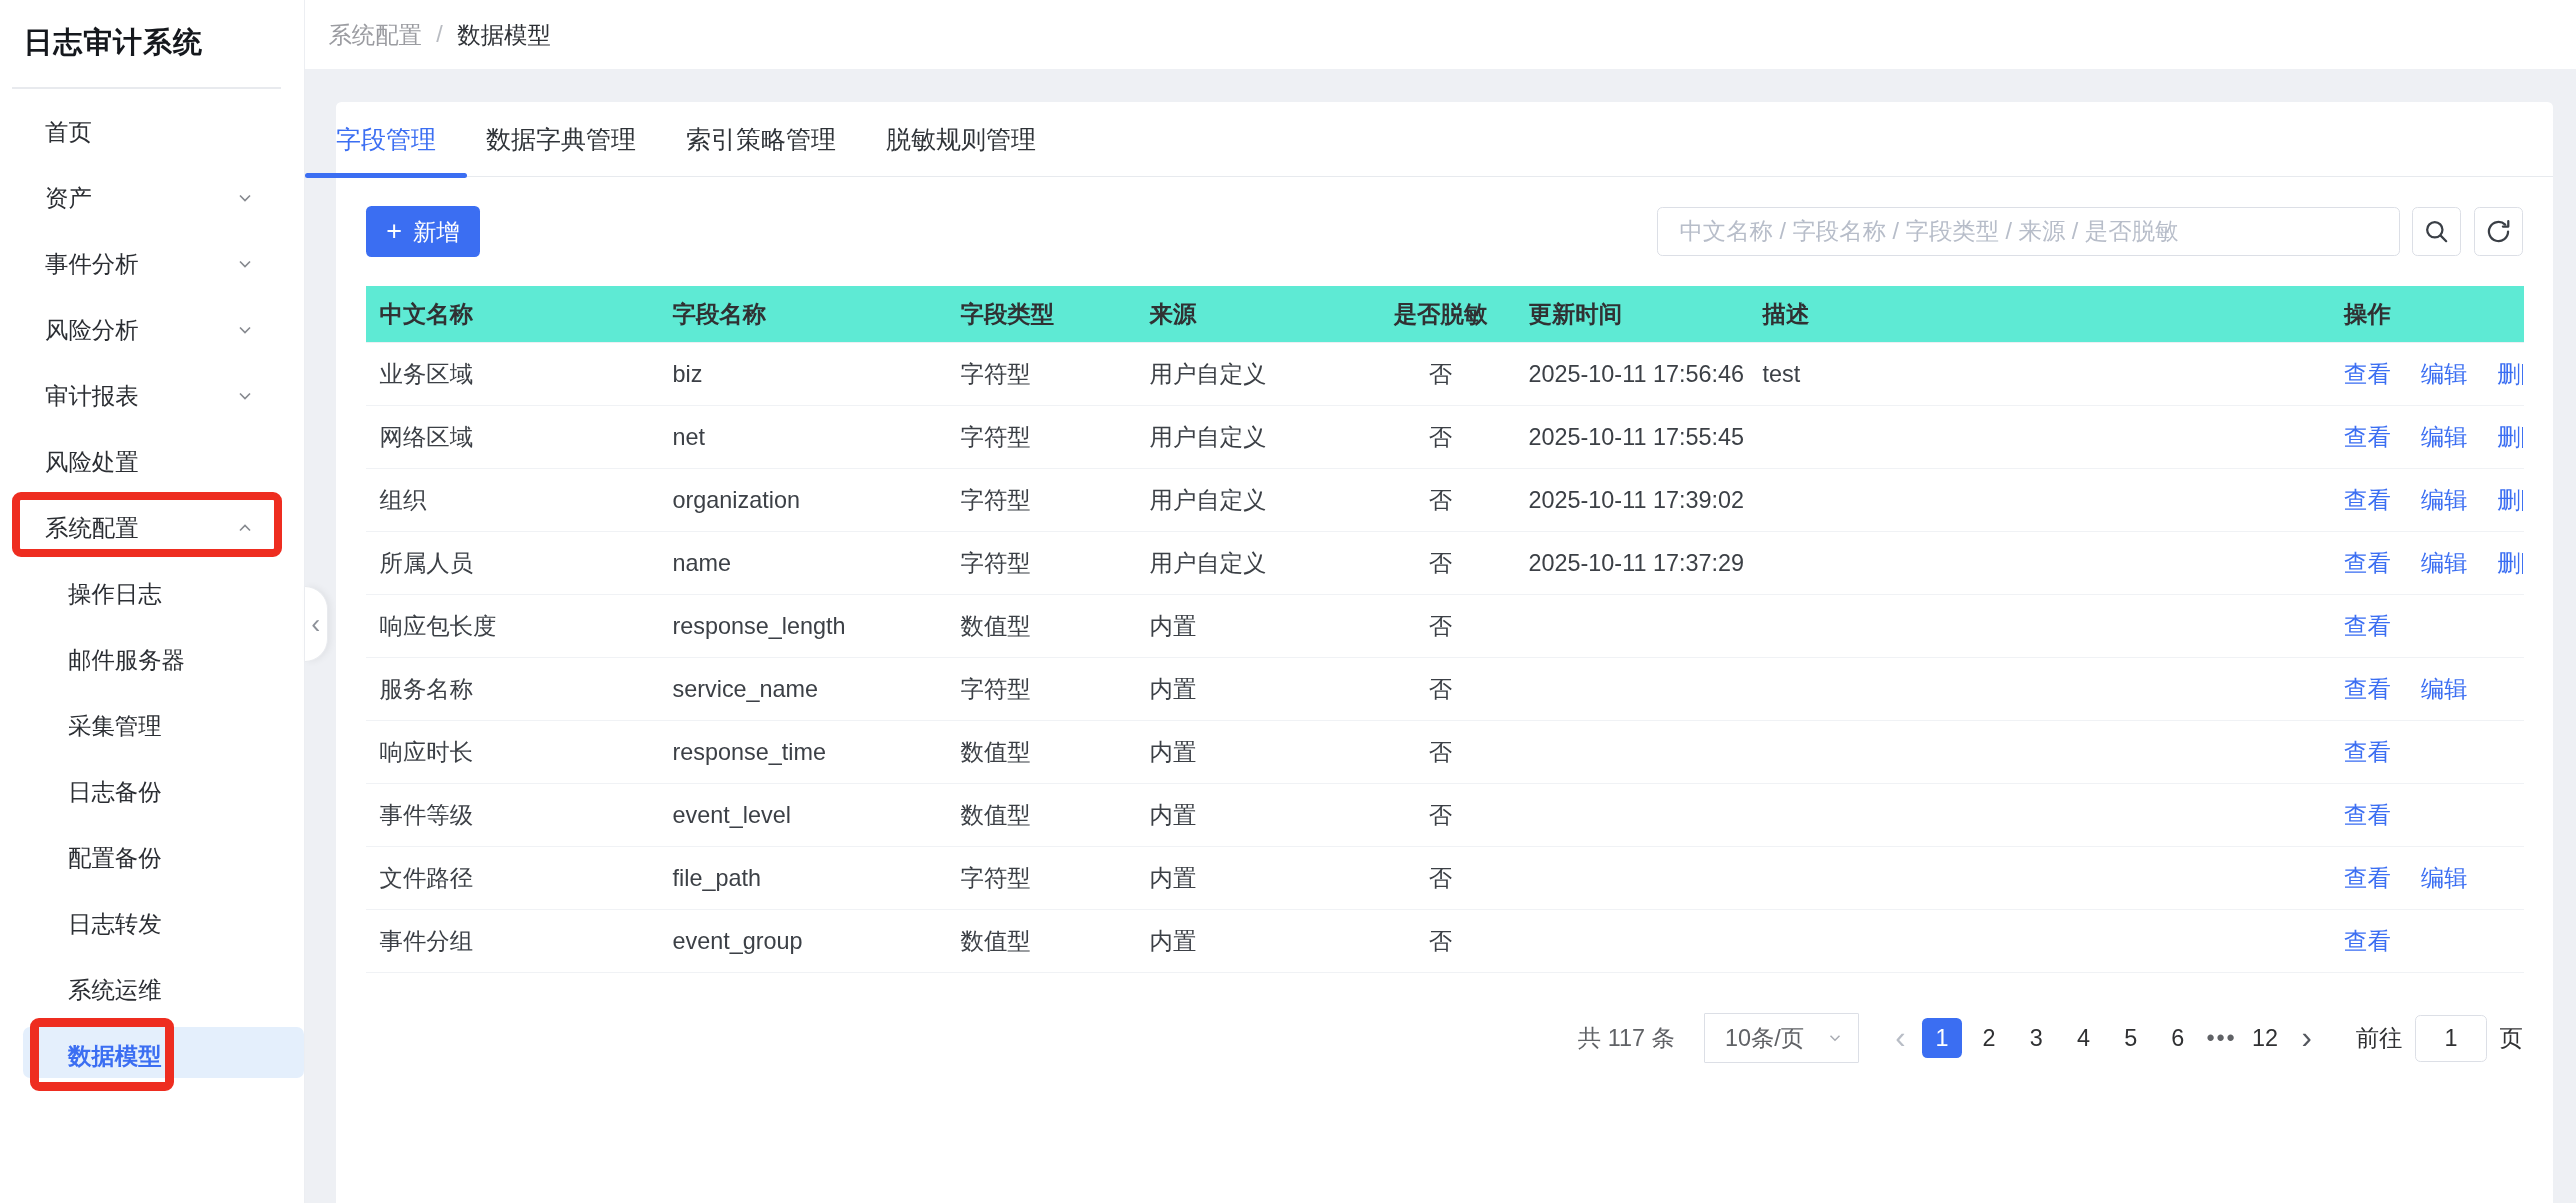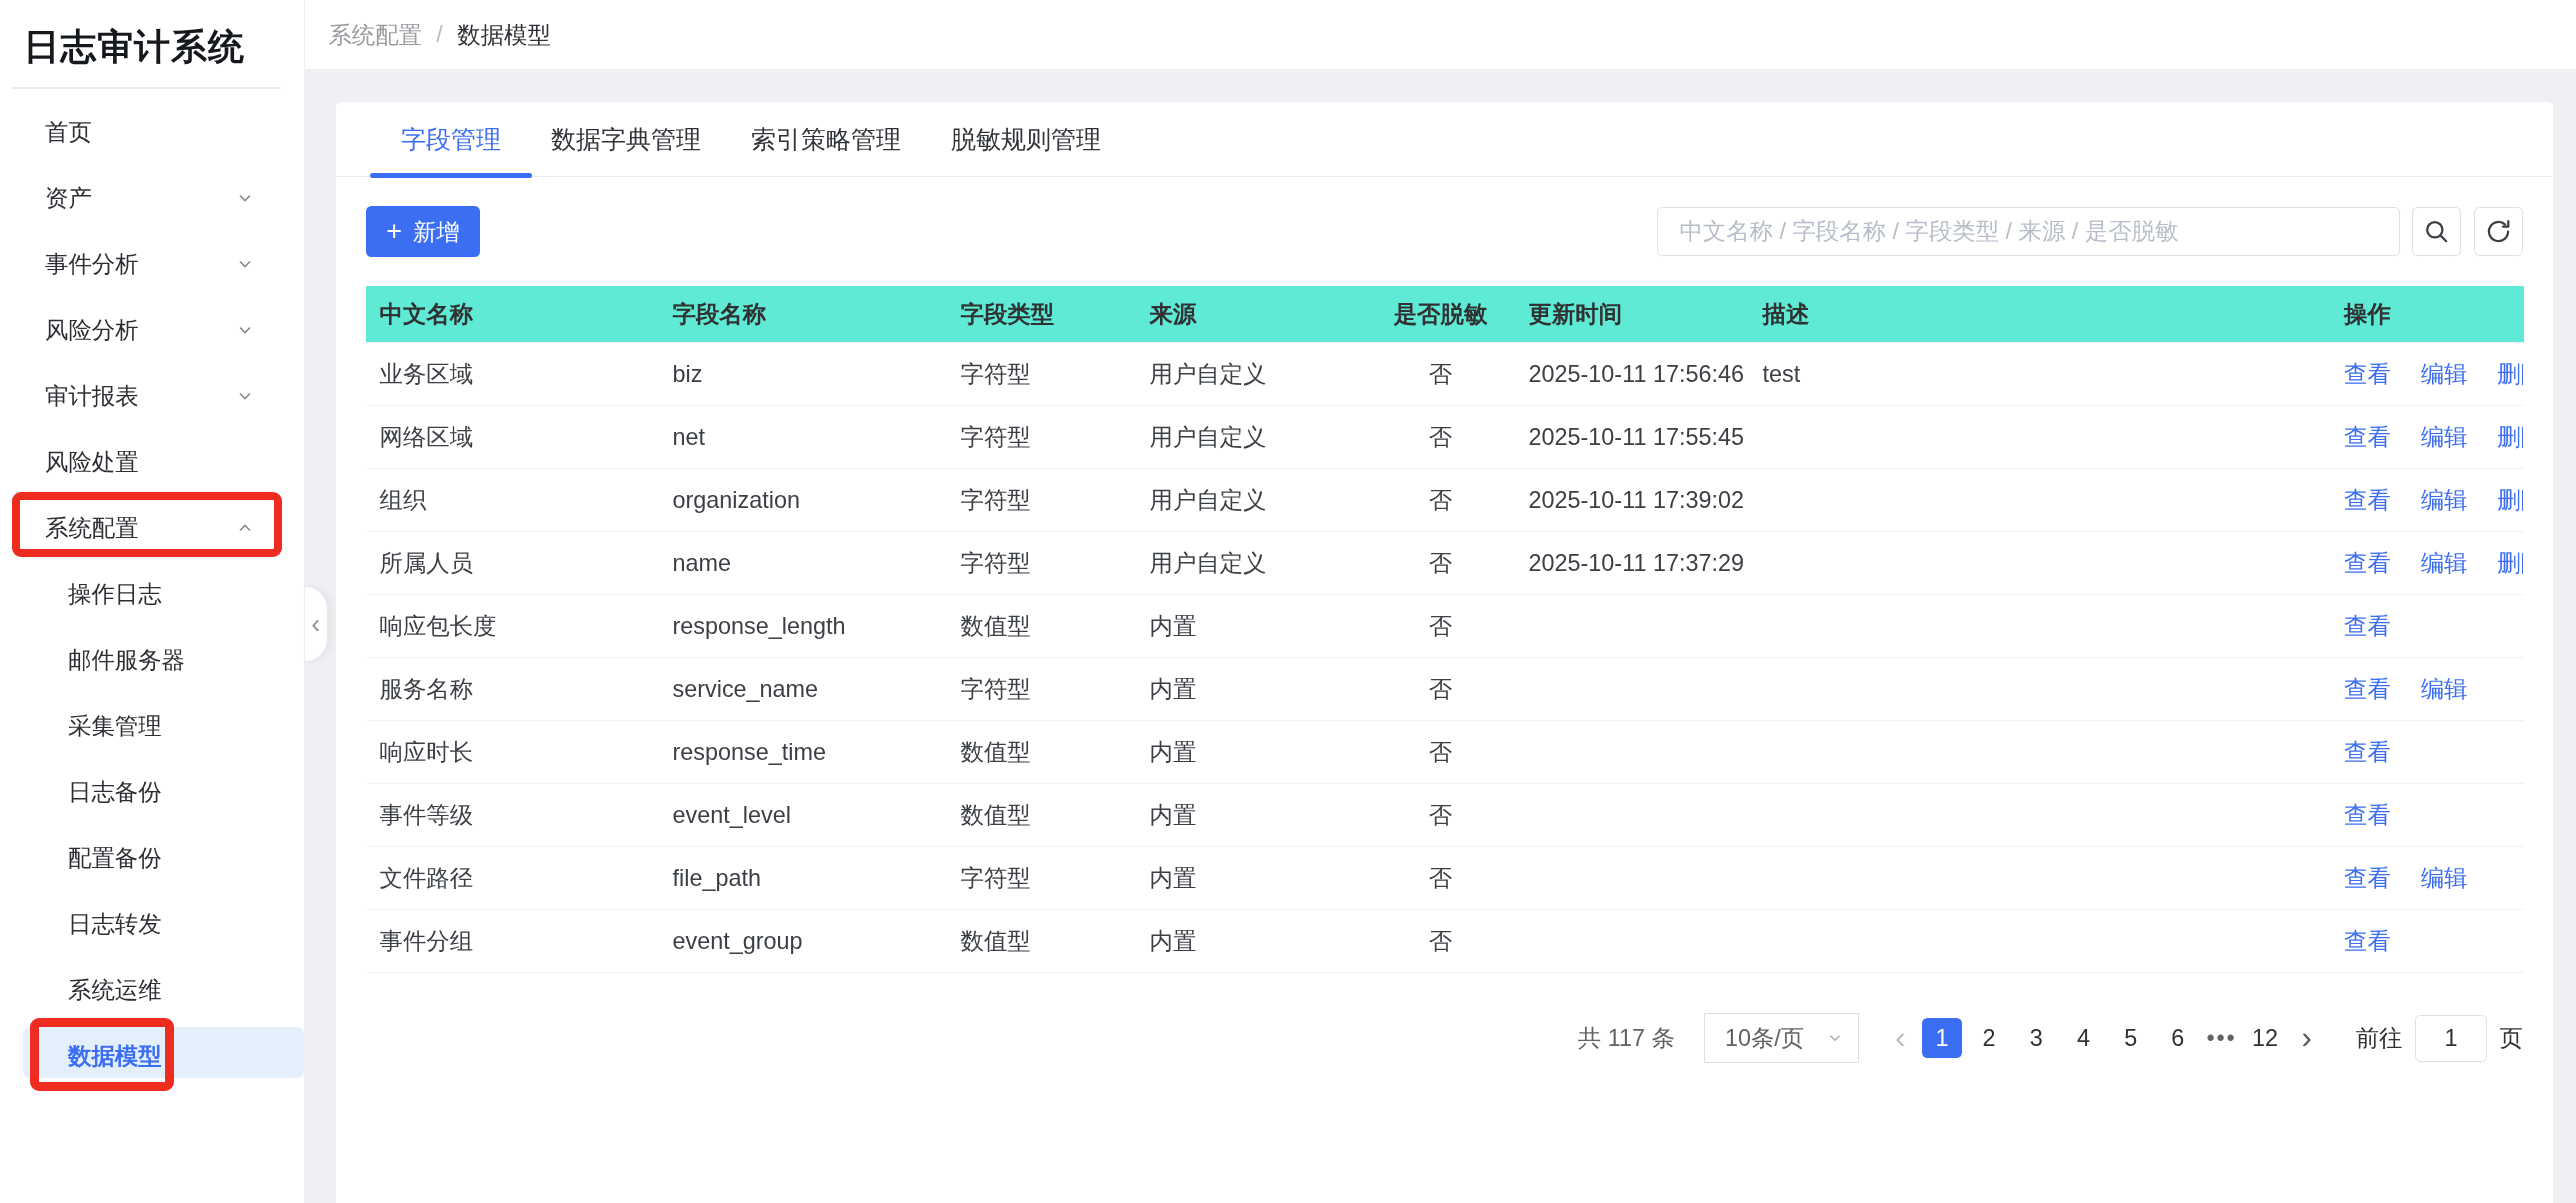--- a/index.html
+++ b/index.html
@@ -8,21 +8,21 @@
     position:relative; overflow:hidden;
     background:#eef0f4;
     font-family:"Liberation Sans", sans-serif;
     color:#303133;
     font-size:23.4px;
   }
 
   
   .sidebar { position:absolute; left:0; top:0; width:305px; height:1203px;
              background:#fff; border-right:0.9px solid #eceef2; z-index:2; }
-  .sidebar-title { position:absolute; left:23.4px; top:23.4px; font-size:36px;
+  .sidebar-title { position:absolute; left:23.4px; top:23.4px; font-size:29px;
                    font-weight:bold; color:#15181d; letter-spacing:0.9px; }
   .sidebar-divider { position:absolute; left:11.7px; right:23.4px; top:87px;
                      height:1.8px; background:#e8eaee; }
   .menu { position:absolute; top:99px; left:16px; right:0; }
   .menu-item { position:relative; height:66px; display:flex; align-items:center;
                padding-left:29px; font-size:23.4px; color:#2b2e33; cursor:pointer; }
   .menu-item.sub { padding-left:52px; }
   .menu-item .chev { position:absolute; right:49px; top:50%; margin-top:-10px;
                      width:20px; height:20px; }
   .menu-item.active { color:#3b6ef2; font-weight:bold; }
@@ -48,21 +48,21 @@
   .crumb-section { color:#9b9ca1; }
   .crumb-sep { color:#b9bcc2; margin:0 14.4px; }
   .crumb-page { color:#2e3136; font-weight:500; }
 
   
   .card { position:absolute; left:336px; top:102px; width:2217px; height:1101px;
           background:#fff; border-radius:5.4px 5.4px 0 0; }
 
   
   .tabs { height:75px; border-bottom:1.8px solid #e7eaee; display:flex;
-          align-items:center; padding-left:65px; }
+          align-items:center; }
   .tab { position:relative; height:75px; display:flex; align-items:center;
          font-size:25px; color:#2f3338; margin-right:50px; cursor:pointer; }
   .tab.active { color:#3b6ef2; }
   .tab.active::after { content:""; position:absolute; left:-31px; right:-31px;
          bottom:-1.8px; height:5.4px; background:#3b6ef2; border-radius:2.7px; }
 
   
   .toolbar { display:flex; align-items:center; margin:29px 30px 0 30px; height:51px; }
   .btn-add { width:114px; height:51px; background:#3b6ef2; color:#fff; border:none;
              border-radius:5.4px; font-size:23.4px; display:flex; align-items:center;

